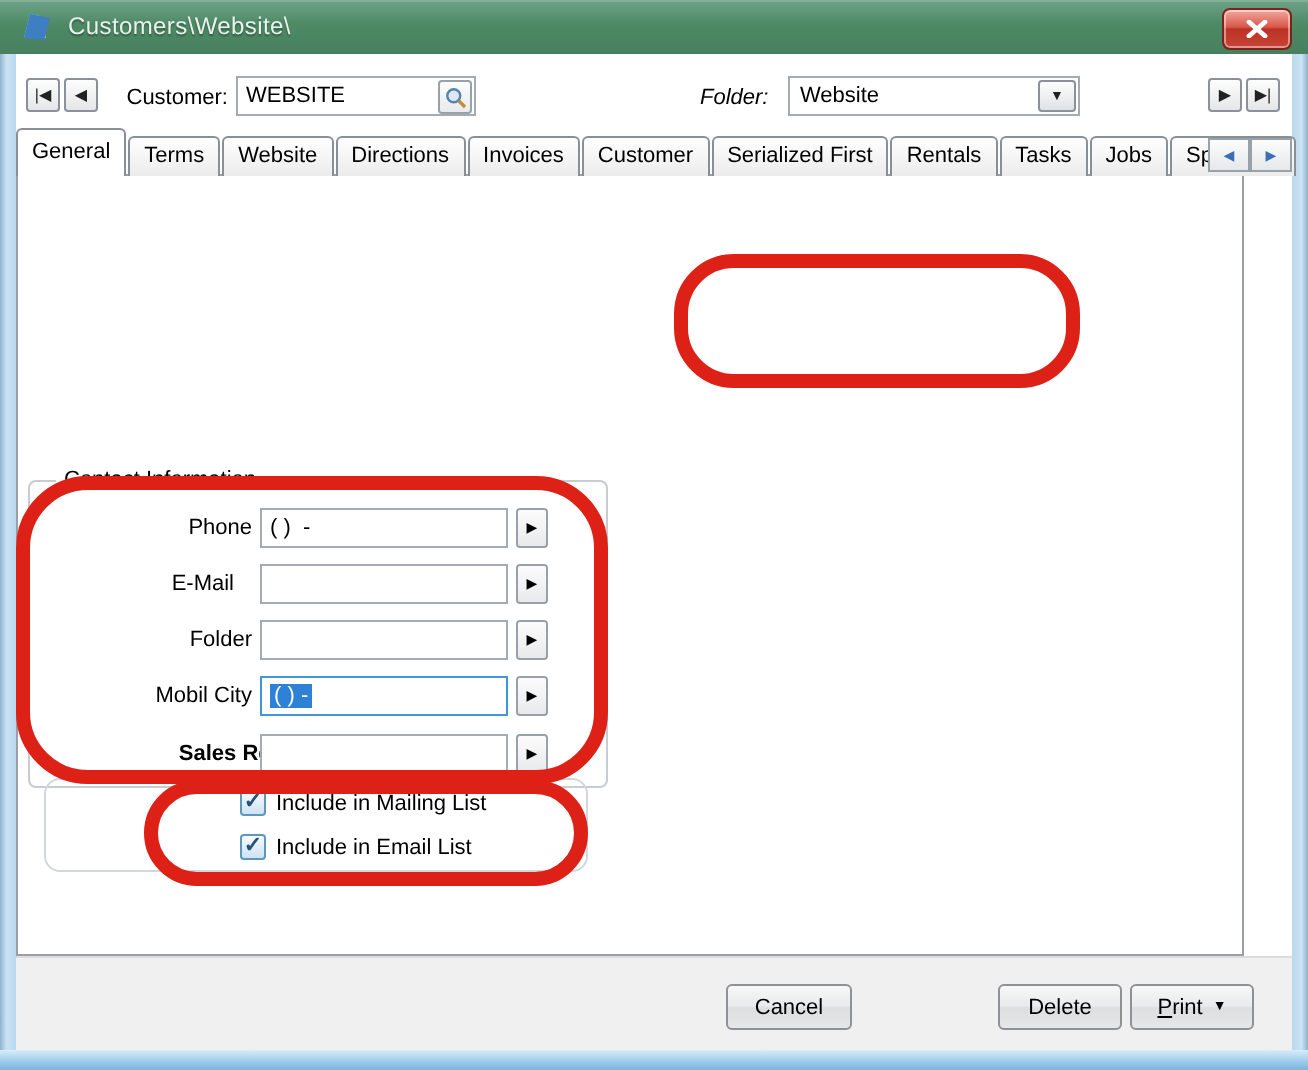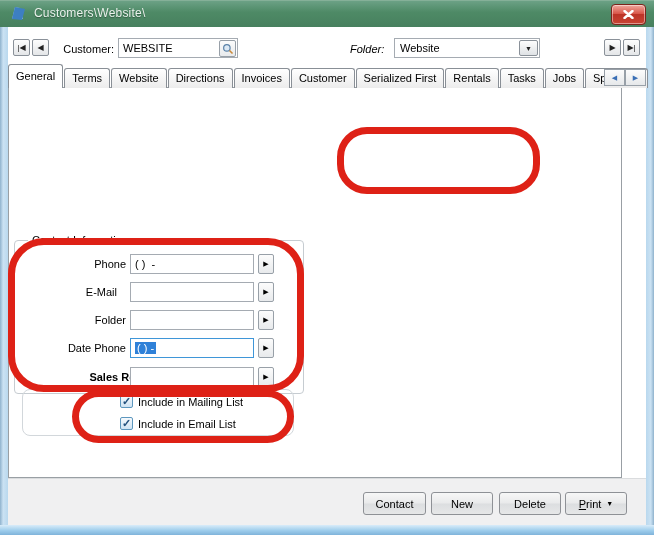--- a/index.html
+++ b/index.html
@@ -212,21 +212,21 @@
   <div class="icon-btn" style="left:258px;top:282px;width:16px;height:20px;z-index:2;">
       <span style="font-size:7px;">▶</span>
     </div>
 
   <span class="lbl r" style="left:40px;top:314px;width:86px;z-index:2;">Folder</span>
   <input class="txt" style="left: 130px; top: 310px; width: 124px; z-index: 2;">
   <div class="icon-btn" style="left:258px;top:310px;width:16px;height:20px;z-index:2;">
       <span style="font-size:7px;">▶</span>
     </div>
 
-  <span class="lbl r" style="left:40px;top:342px;width:86px;z-index:2;">Date Phone</span>
+  <span class="lbl r" style="left:40px;top:342px;width:86px;z-index:2;">Mobil City</span>
   <div class="txt focused" style="left:130px;top:338px;width:124px;z-index:2;padding-top:3px;">
     <span class="sel">( ) -</span>
   </div>
   <div class="icon-btn" style="left:258px;top:338px;width:16px;height:20px;z-index:2;">
       <span style="font-size:7px;">▶</span>
     </div>
 
   <span class="lbl r" style="left:56px;top:371px;width:86px;z-index:2;font-weight:bold;">Sales Rep</span>
   <input class="txt" style="left: 130px; top: 367px; width: 124px; z-index: 2;">
   <div class="icon-btn" style="left:258px;top:367px;width:16px;height:20px;z-index:2;">
@@ -246,24 +246,21 @@
           <span>▲</span>
         </div>
       <div class="sb" style="bottom:0;">
           <span>▼</span>
         </div>
     </div>
   </div>
 
   <div class="abs bottombar"></div>
   <div class="btn" style="left:363px;">
-      <span>Contact</span>
-    </div>
-  <div class="btn" style="left:431px;width:62px;">
-      <span>New</span>
+      <span>Cancel</span>
     </div>
   <div class="btn" style="left:499px;width:62px;">
       <span>Delete</span>
     </div>
   <div class="btn" style="left:565px;width:62px;">
     <span class="u">P</span>
       <span>rint</span>
     <span class="caret">▼</span>
   </div>
 

